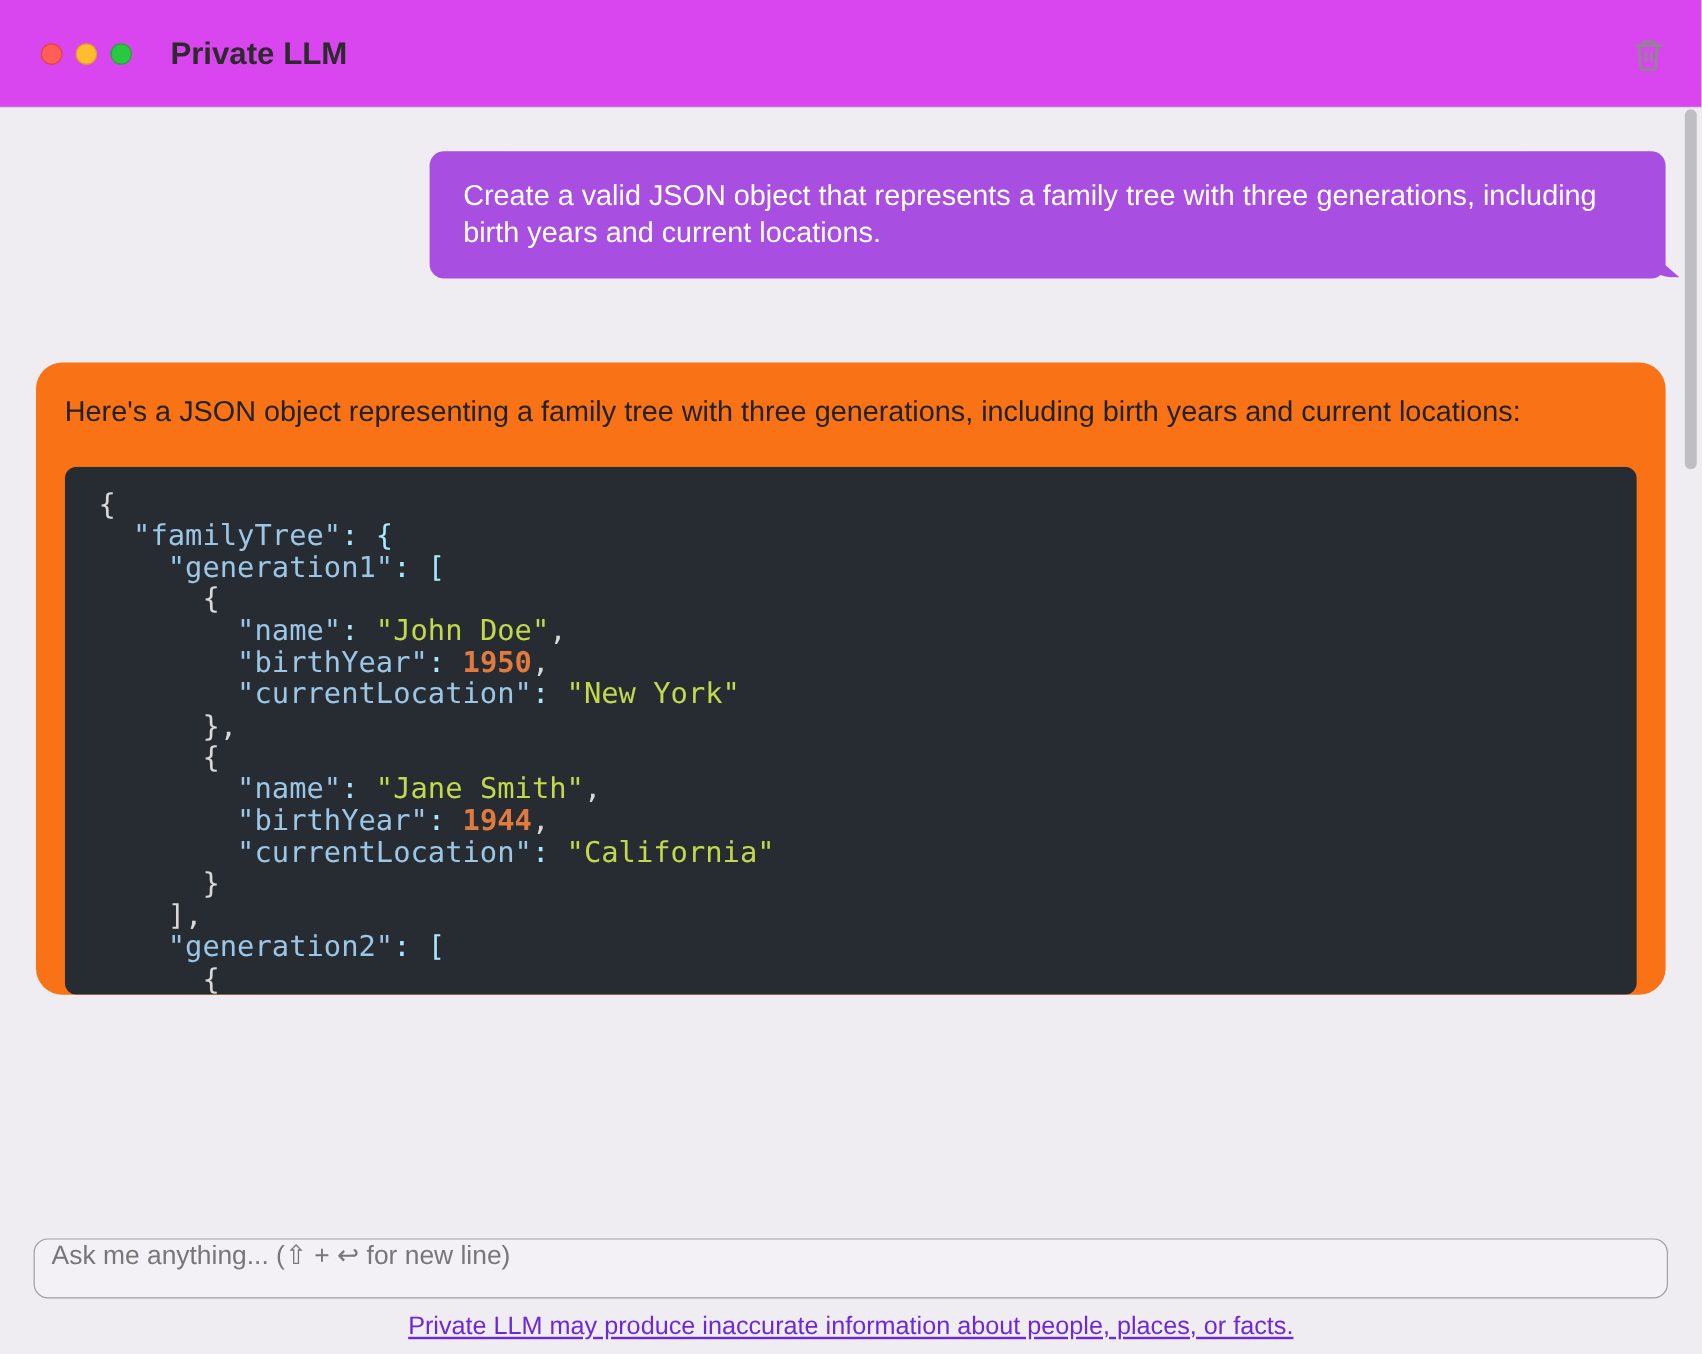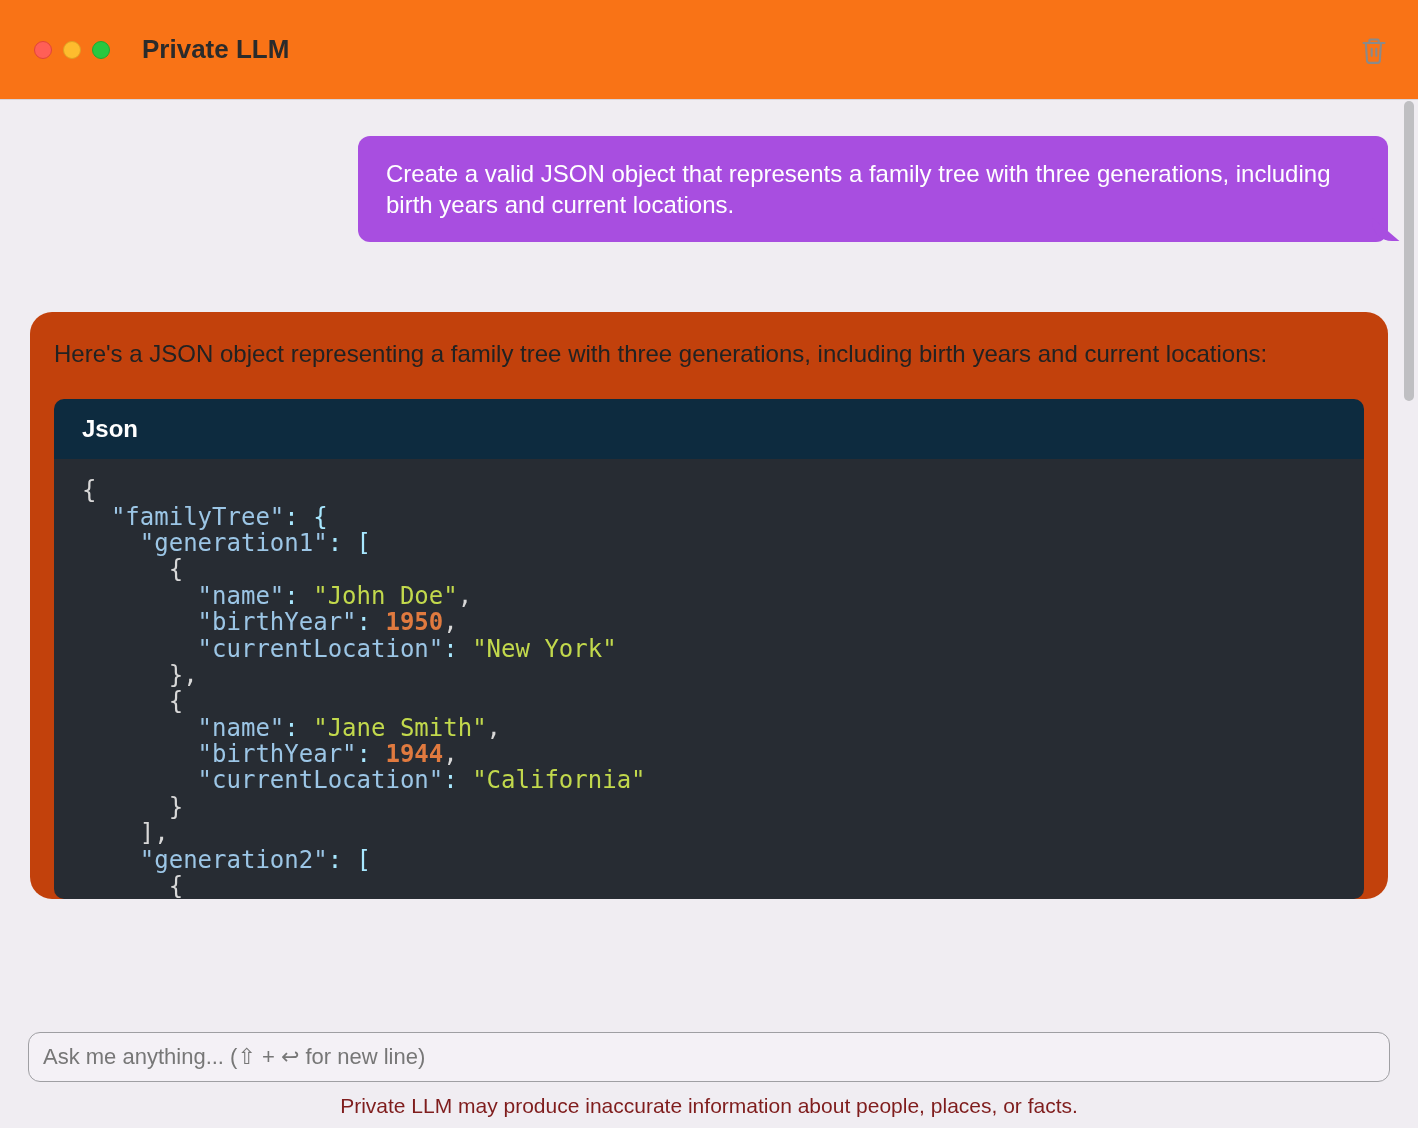--- a/index.html
+++ b/index.html
@@ -5,26 +5,26 @@
   * { box-sizing: border-box; margin: 0; padding: 0; }
   html, body { width: 1418px; height: 1128px; overflow: hidden; }
   body {
     font-family: -apple-system, BlinkMacSystemFont, "Segoe UI", Helvetica, Arial, sans-serif;
     background: #f0edf2;
     display: flex;
     flex-direction: column;
   }
   
   .titlebar {
-    height: 100px;
+    height: 90px;
     display: flex;
     align-items: center;
     padding: 0 30px 0 34px;
     border-bottom: 1px solid #d8d4da;
-    background: #f97316;
+    background: #d946ef;
   }
   .traffic-lights { display: flex; gap: 11px; margin-right: 32px; }
   .traffic-dot { width: 18px; height: 18px; border-radius: 50%; }
   .dot-red    { background: #ff5f57; border: 1px solid #e1443b; }
   .dot-yellow { background: #febc2e; border: 1px solid #dfa023; }
   .dot-green  { background: #28c840; border: 1px solid #1faa33; }
   .app-title {
     font-size: 26px;
     font-weight: 700;
     color: #2b2b2b;
@@ -84,21 +84,21 @@
     right: -12px;
     bottom: 1px;
     width: 28px;
     height: 24px;
     background: #a84ee0;
     border-bottom-left-radius: 20px;
     clip-path: polygon(0 0, 100% 100%, 0 100%);
   }
   
   .assistant-bubble {
-    background: #c2410c;
+    background: #f97316;
     border-radius: 22px;
     padding: 26px 24px 0 24px;
     color: #222;
     font-size: 24px;
     line-height: 1.35;
     overflow: hidden;
   }
   .assistant-bubble p { margin-bottom: 28px; }
   
   .code-block {
@@ -135,27 +135,28 @@
   .input-box {
     width: 100%;
     height: 50px;
     border-radius: 12px;
     border: 1.5px solid #9f9fa3;
     background: #f4f1f6;
     padding: 0 14px;
     font-size: 22px;
     color: #777;
     display: flex;
-    align-items: center;
+    align-items: flex-start;
   }
   .disclaimer {
     text-align: center;
     font-size: 21px;
-    color: #7f1d1d;
+    color: #6d28d9;
     padding: 6px 0 10px 0;
+    text-decoration: underline;
   }
 </style>
 </head>
 <body>
 
 <div class="titlebar">
   <div class="traffic-lights">
     <div class="traffic-dot dot-red"></div>
     <div class="traffic-dot dot-yellow"></div>
     <div class="traffic-dot dot-green"></div>
@@ -174,21 +175,20 @@
     <div class="user-row">
       <div class="user-bubble">
         <span>Create a valid JSON object that represents a family tree with three generations, including birth years and current locations.</span>
       </div>
     </div>
 
     <div class="assistant-bubble">
       <p>Here's a JSON object representing a family tree with three generations, including birth years and current locations:</p>
 
       <div class="code-block">
-        <div class="code-header">Json</div>
         <div class="code-body"><span class="tok-brace">{</span>
   <span class="tok-key">"familyTree"</span><span class="tok-colon">: {</span>
     <span class="tok-key">"generation1"</span><span class="tok-colon">: [</span>
       <span class="tok-brace">{</span>
         <span class="tok-key">"name"</span><span class="tok-colon">: </span><span class="tok-str">"John Doe"</span><span class="tok-punct">,</span>
         <span class="tok-key">"birthYear"</span><span class="tok-colon">: </span><span class="tok-num">1950</span><span class="tok-punct">,</span>
         <span class="tok-key">"currentLocation"</span><span class="tok-colon">: </span><span class="tok-str">"New York"</span>
       <span class="tok-brace">},</span>
       <span class="tok-brace">{</span>
         <span class="tok-key">"name"</span><span class="tok-colon">: </span><span class="tok-str">"Jane Smith"</span><span class="tok-punct">,</span>

